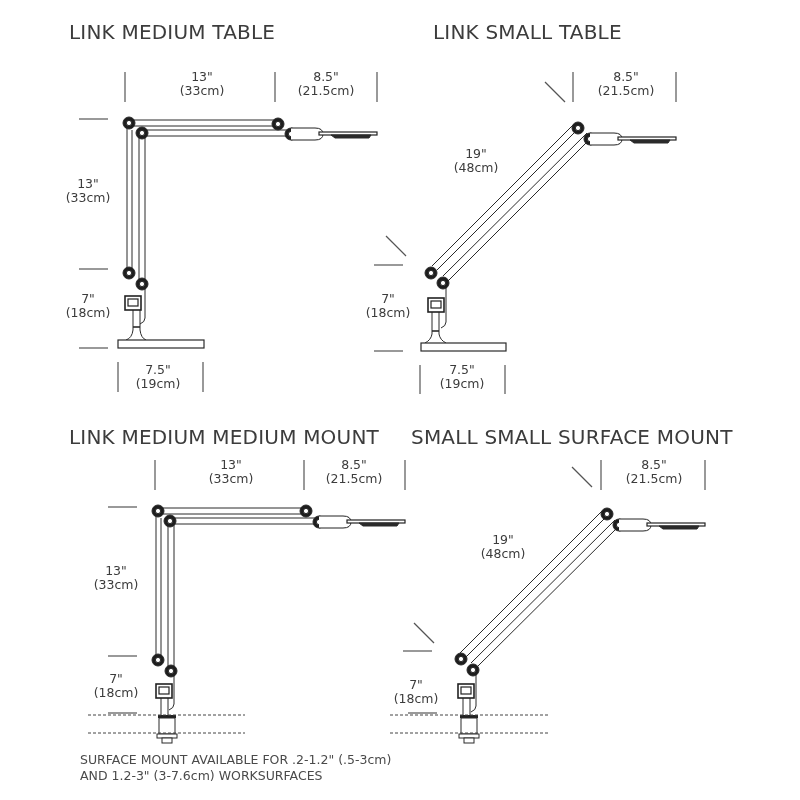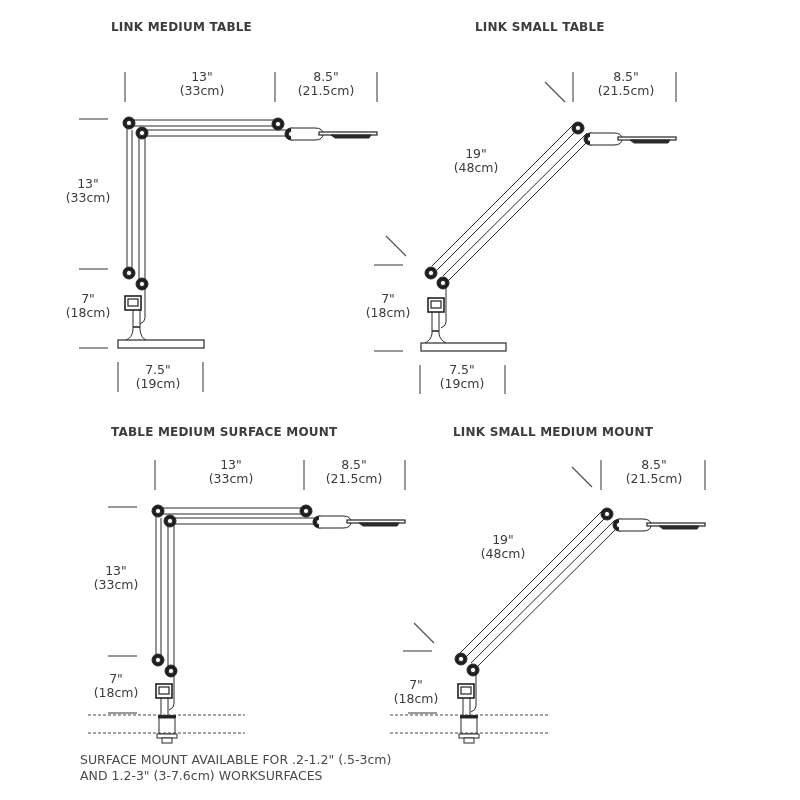--- a/index.html
+++ b/index.html
@@ -1,19 +1,19 @@
 <!DOCTYPE html>
 <html><head>
 <meta charset="utf-8">
 <style>
   html, body { margin: 0; padding: 0; background: #ffffff; }
   body { width: 800px; height: 800px; position: relative; overflow: hidden;
          font-family: "DejaVu Sans", sans-serif; color: #3a3a3a; }
-  .title { position: absolute; font-size: 12px; letter-spacing: 0.2px; color: #3c3c3c;
-           font-weight: 700; white-space: nowrap; margin-left: 42px; }
+  .title { position: absolute; font-size: 20px; letter-spacing: 0.2px; color: #3c3c3c;
+           font-weight: 400; white-space: nowrap; }
   .dim { position: absolute; font-size: 12.5px; line-height: 14px; text-align: center;
          color: #3c3c3c; white-space: nowrap; transform: translateX(-50%); }
   .note { position: absolute; left: 80px; top: 752px; font-size: 12.5px; line-height: 16px;
           color: #4a4a4a; white-space: nowrap; }
   svg { position: absolute; left: 0; top: 0; }
 </style>
 </head>
 <body>
 
 <svg width="800" height="800" viewBox="0 0 800 800">
@@ -212,39 +212,39 @@
 </div>
 <div class="dim" style="left:388px; top:292px;">
   <div>7"</div>
   <div>(18cm)</div>
 </div>
 <div class="dim" style="left:462px; top:363px;">
   <div>7.5"</div>
   <div>(19cm)</div>
 </div>
 
-<div class="title" style="left:69px; top:425px;">TABLE MEDIUM SURFACE MOUNT</div>
+<div class="title" style="left:69px; top:425px;">LINK MEDIUM MEDIUM MOUNT</div>
 <div class="dim" style="left:231px; top:458px;">
   <div>13"</div>
   <div>(33cm)</div>
 </div>
 <div class="dim" style="left:354px; top:458px;">
   <div>8.5"</div>
   <div>(21.5cm)</div>
 </div>
 <div class="dim" style="left:116px; top:564px;">
   <div>13"</div>
   <div>(33cm)</div>
 </div>
 <div class="dim" style="left:116px; top:672px;">
   <div>7"</div>
   <div>(18cm)</div>
 </div>
 
-<div class="title" style="left:411px; top:425px;">LINK SMALL MEDIUM MOUNT</div>
+<div class="title" style="left:411px; top:425px;">SMALL SMALL SURFACE MOUNT</div>
 <div class="dim" style="left:654px; top:458px;">
   <div>8.5"</div>
   <div>(21.5cm)</div>
 </div>
 <div class="dim" style="left:503px; top:533px;">
   <div>19"</div>
   <div>(48cm)</div>
 </div>
 <div class="dim" style="left:416px; top:678px;">
   <div>7"</div>

